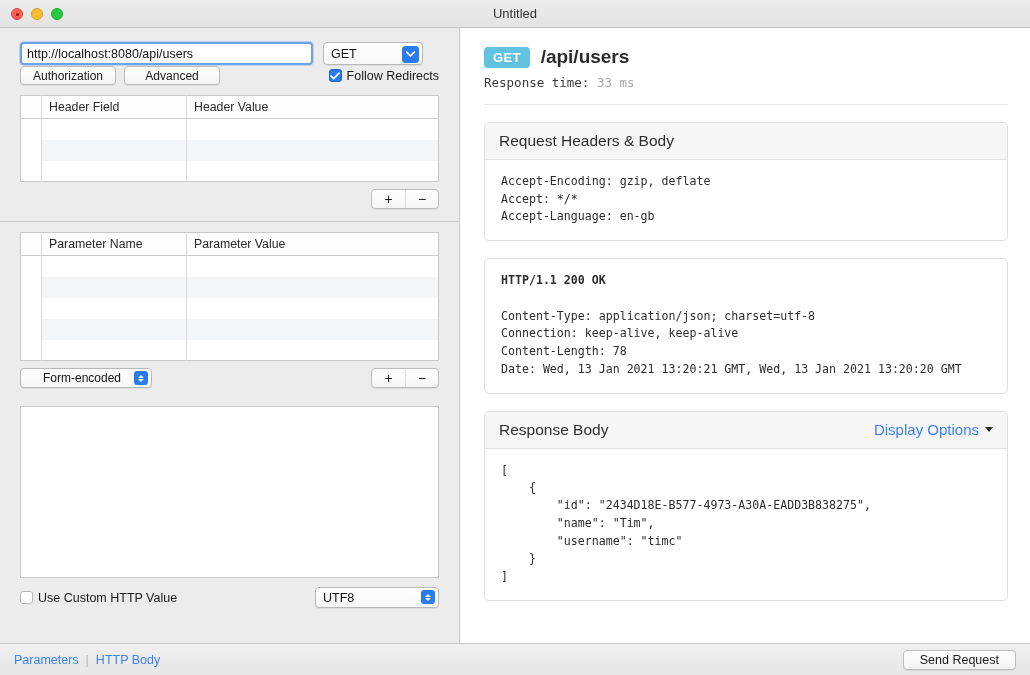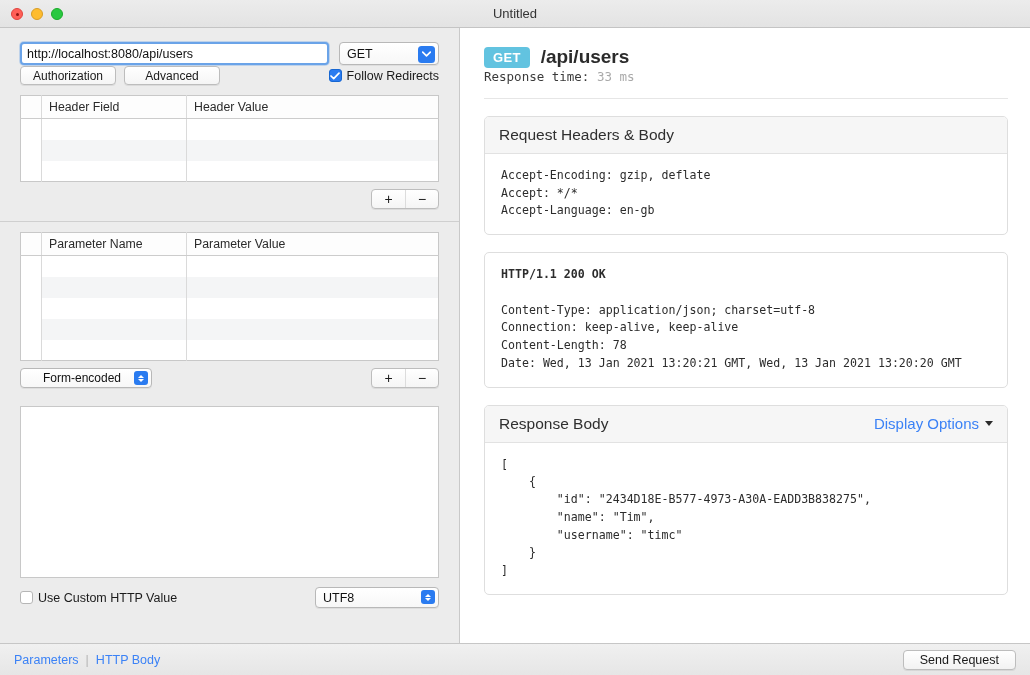--- a/index.html
+++ b/index.html
@@ -48,21 +48,21 @@
     border-right: 1px solid #c9c9c9;
     min-height: 0;
   }
   .right-pane {
     flex: 1; background: #ffffff;
     display: flex; flex-direction: column;
     min-height: 0;
   }
 
   
-  .url-row { display: flex; align-items: center; padding: 14px 20px 0 20px; gap: 10px; }
+  .url-row { display: flex; align-items: center; padding: 14px 36px 0 20px; gap: 10px; }
   .url-input {
     flex: 1; height: 23px;
     border: 2px solid #6aa3e8; border-radius: 4px;
     background: #fff; font-size: 12.5px; color: #111;
     padding: 0 5px; outline: none;
     font-family: "Liberation Sans", sans-serif;
     box-shadow: 0 0 0 1px rgba(106,163,232,0.35);
   }
   .method-select {
     position: relative; width: 100px; height: 23px;
@@ -219,21 +219,21 @@
   }
   .resp-head { display: flex; align-items: center; gap: 11px; }
   .method-badge {
     background: #62c3e0; color: #fff;
     font-size: 13px; font-weight: bold;
     padding: 3px 9px; border-radius: 4px;
     letter-spacing: 0.3px;
   }
   .resp-path { font-size: 19px; font-weight: bold; color: #2b2b2b; }
   .resp-time {
-    margin-top: 1px;
+    margin-top: 7px;
     font-family: "DejaVu Sans Mono", monospace;
     font-size: 12.5px; color: #3a3a3a;
   }
   .resp-time span.val { color: #a9a9a9; }
   .rule { height: 1px; background: #e6e6e6; margin: 14px 0 0 0; }
 
   .card {
     border: 1px solid #dedede; border-radius: 5px;
     margin-top: 17px; background: #fff; overflow: hidden;
   }

